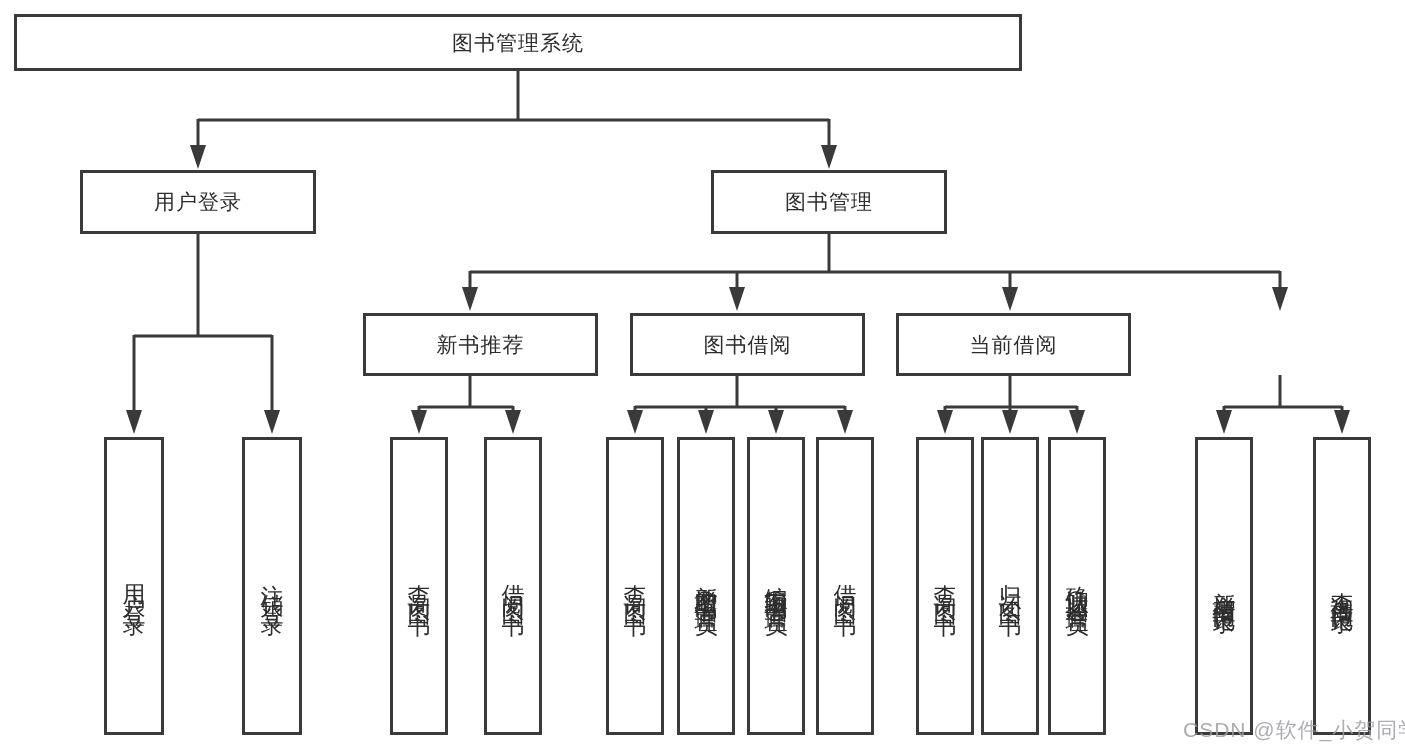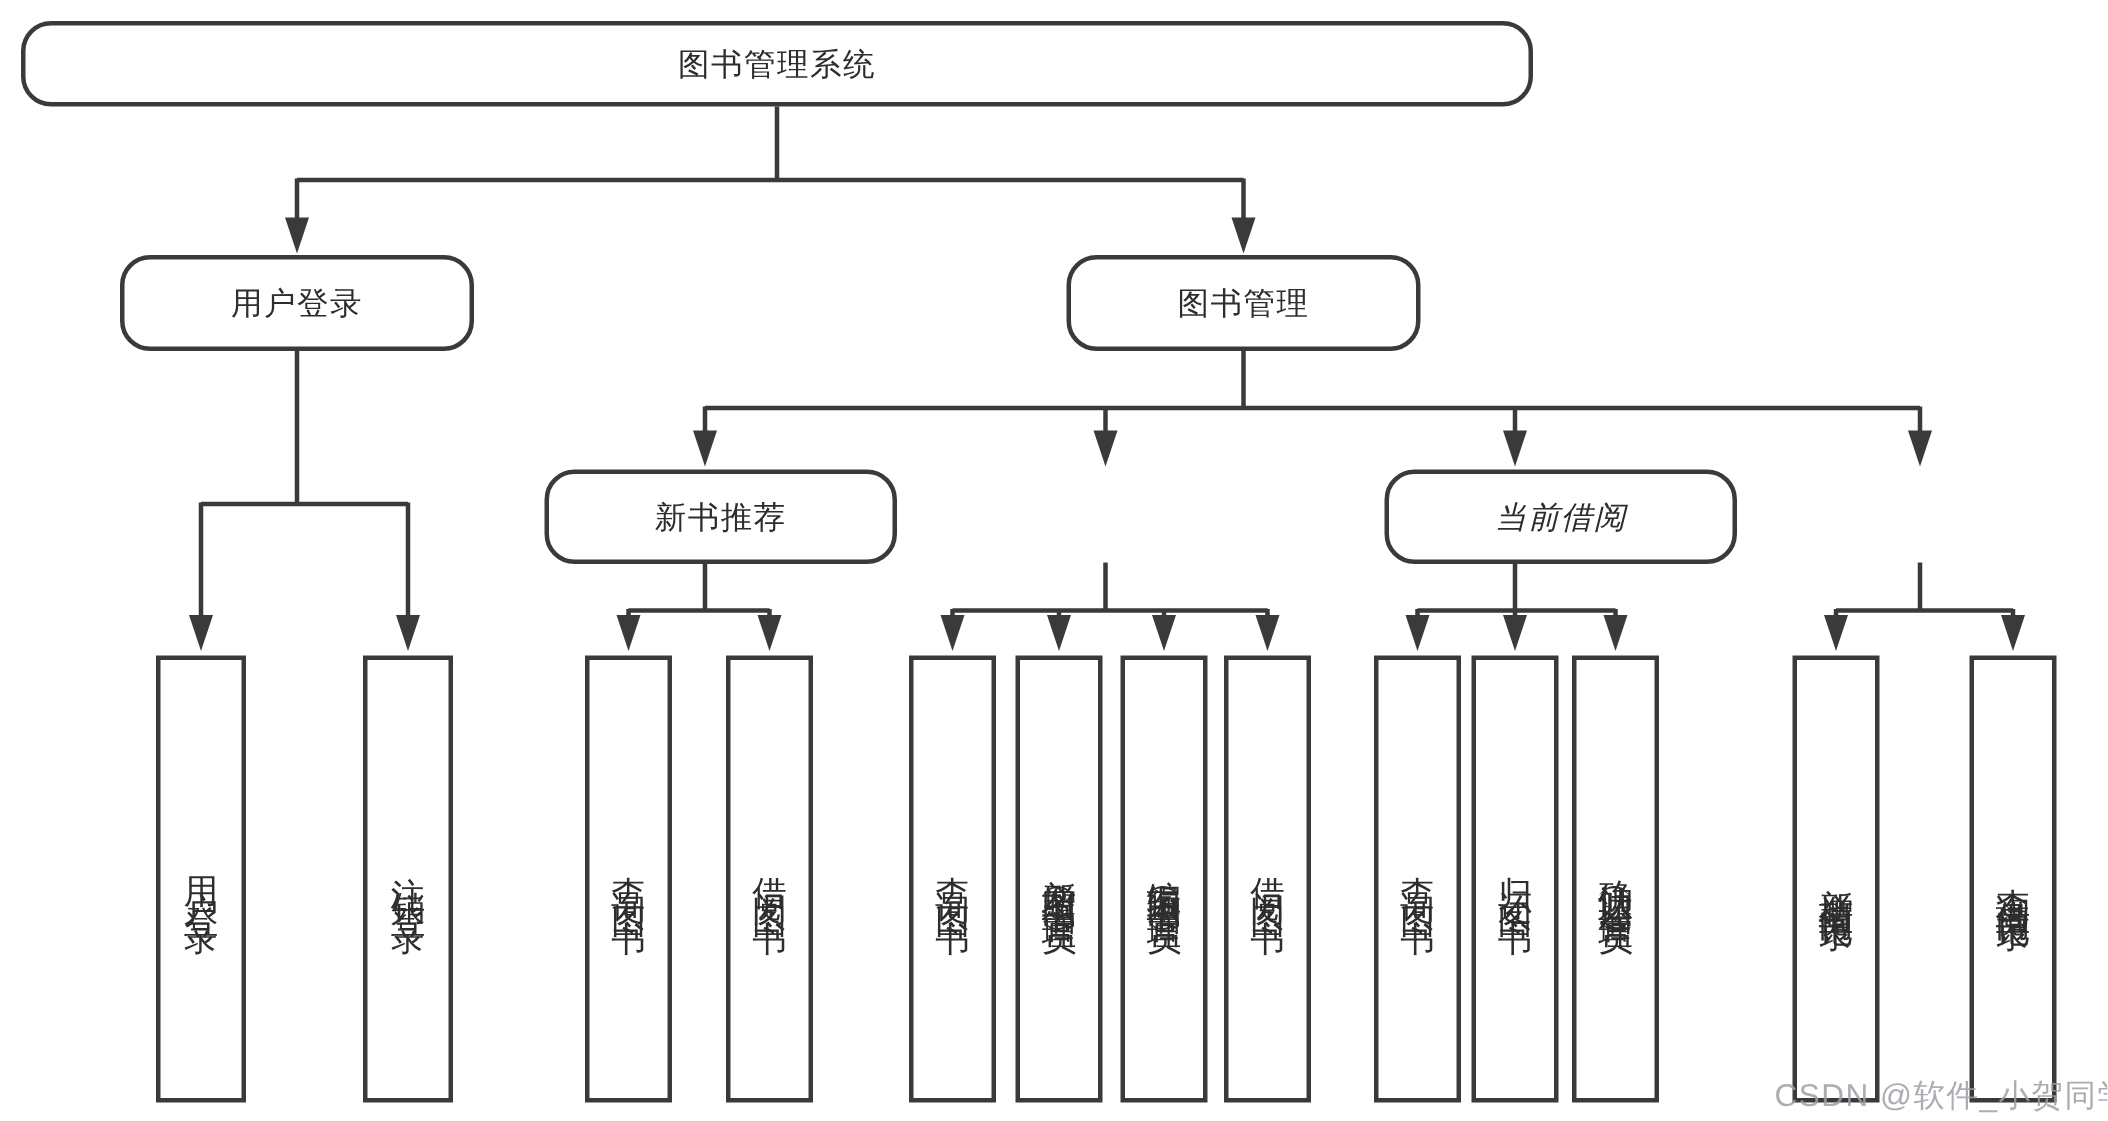--- a/index.html
+++ b/index.html
@@ -20,29 +20,29 @@
   .node {
     position: absolute;
     box-sizing: border-box;
     border: 3px solid #3a3a3a;
     background: #ffffff;
     display: flex;
     align-items: center;
     justify-content: center;
     color: #2d2d2d;
   }
-  .hbox { font-size: 21px; letter-spacing: 1px; border-radius: 20px; }
+  .hbox { font-size: 21px; letter-spacing: 1px; }
   .root-box   { left: 14px;  top: 14px;  width: 1008px; height: 57px; }
   .l2-box     { top: 170px; width: 236px; height: 64px; }
   .l2-user    { left: 80px; }
   .l2-book    { left: 711px; text-align: right; }
   .l3-box     { top: 313px; width: 235px; height: 63px; }
   .l3-new     { left: 363px; }
   .l3-borrow  { left: 630px; }
-  .l3-current { left: 923px; font-style: italic; }
+  .l3-current { left: 896px; }
   .l3-record  { left: 1173px; }
   .vbox {
     position: absolute;
     top: 437px;
     height: 298px;
     width: 58px;
     box-sizing: border-box;
     border: 3px solid #3a3a3a;
     background: #ffffff;
     display: flex;
@@ -162,20 +162,23 @@
   <div class="node hbox l2-box l2-user">
     <span>用户登录</span>
   </div>
   <div class="node hbox l2-box l2-book">
     <span>图书管理</span>
   </div>
 
   <div class="node hbox l3-box l3-new">
     <span>新书推荐</span>
   </div>
+  <div class="node hbox l3-box l3-borrow">
+    <span>图书借阅</span>
+  </div>
   <div class="node hbox l3-box l3-current">
     <span>当前借阅</span>
   </div>
 
   <div class="vbox w60 v1">
     <span>用户登录</span>
   </div>
   <div class="vbox w60 v2">
     <span>注销登录</span>
   </div>

